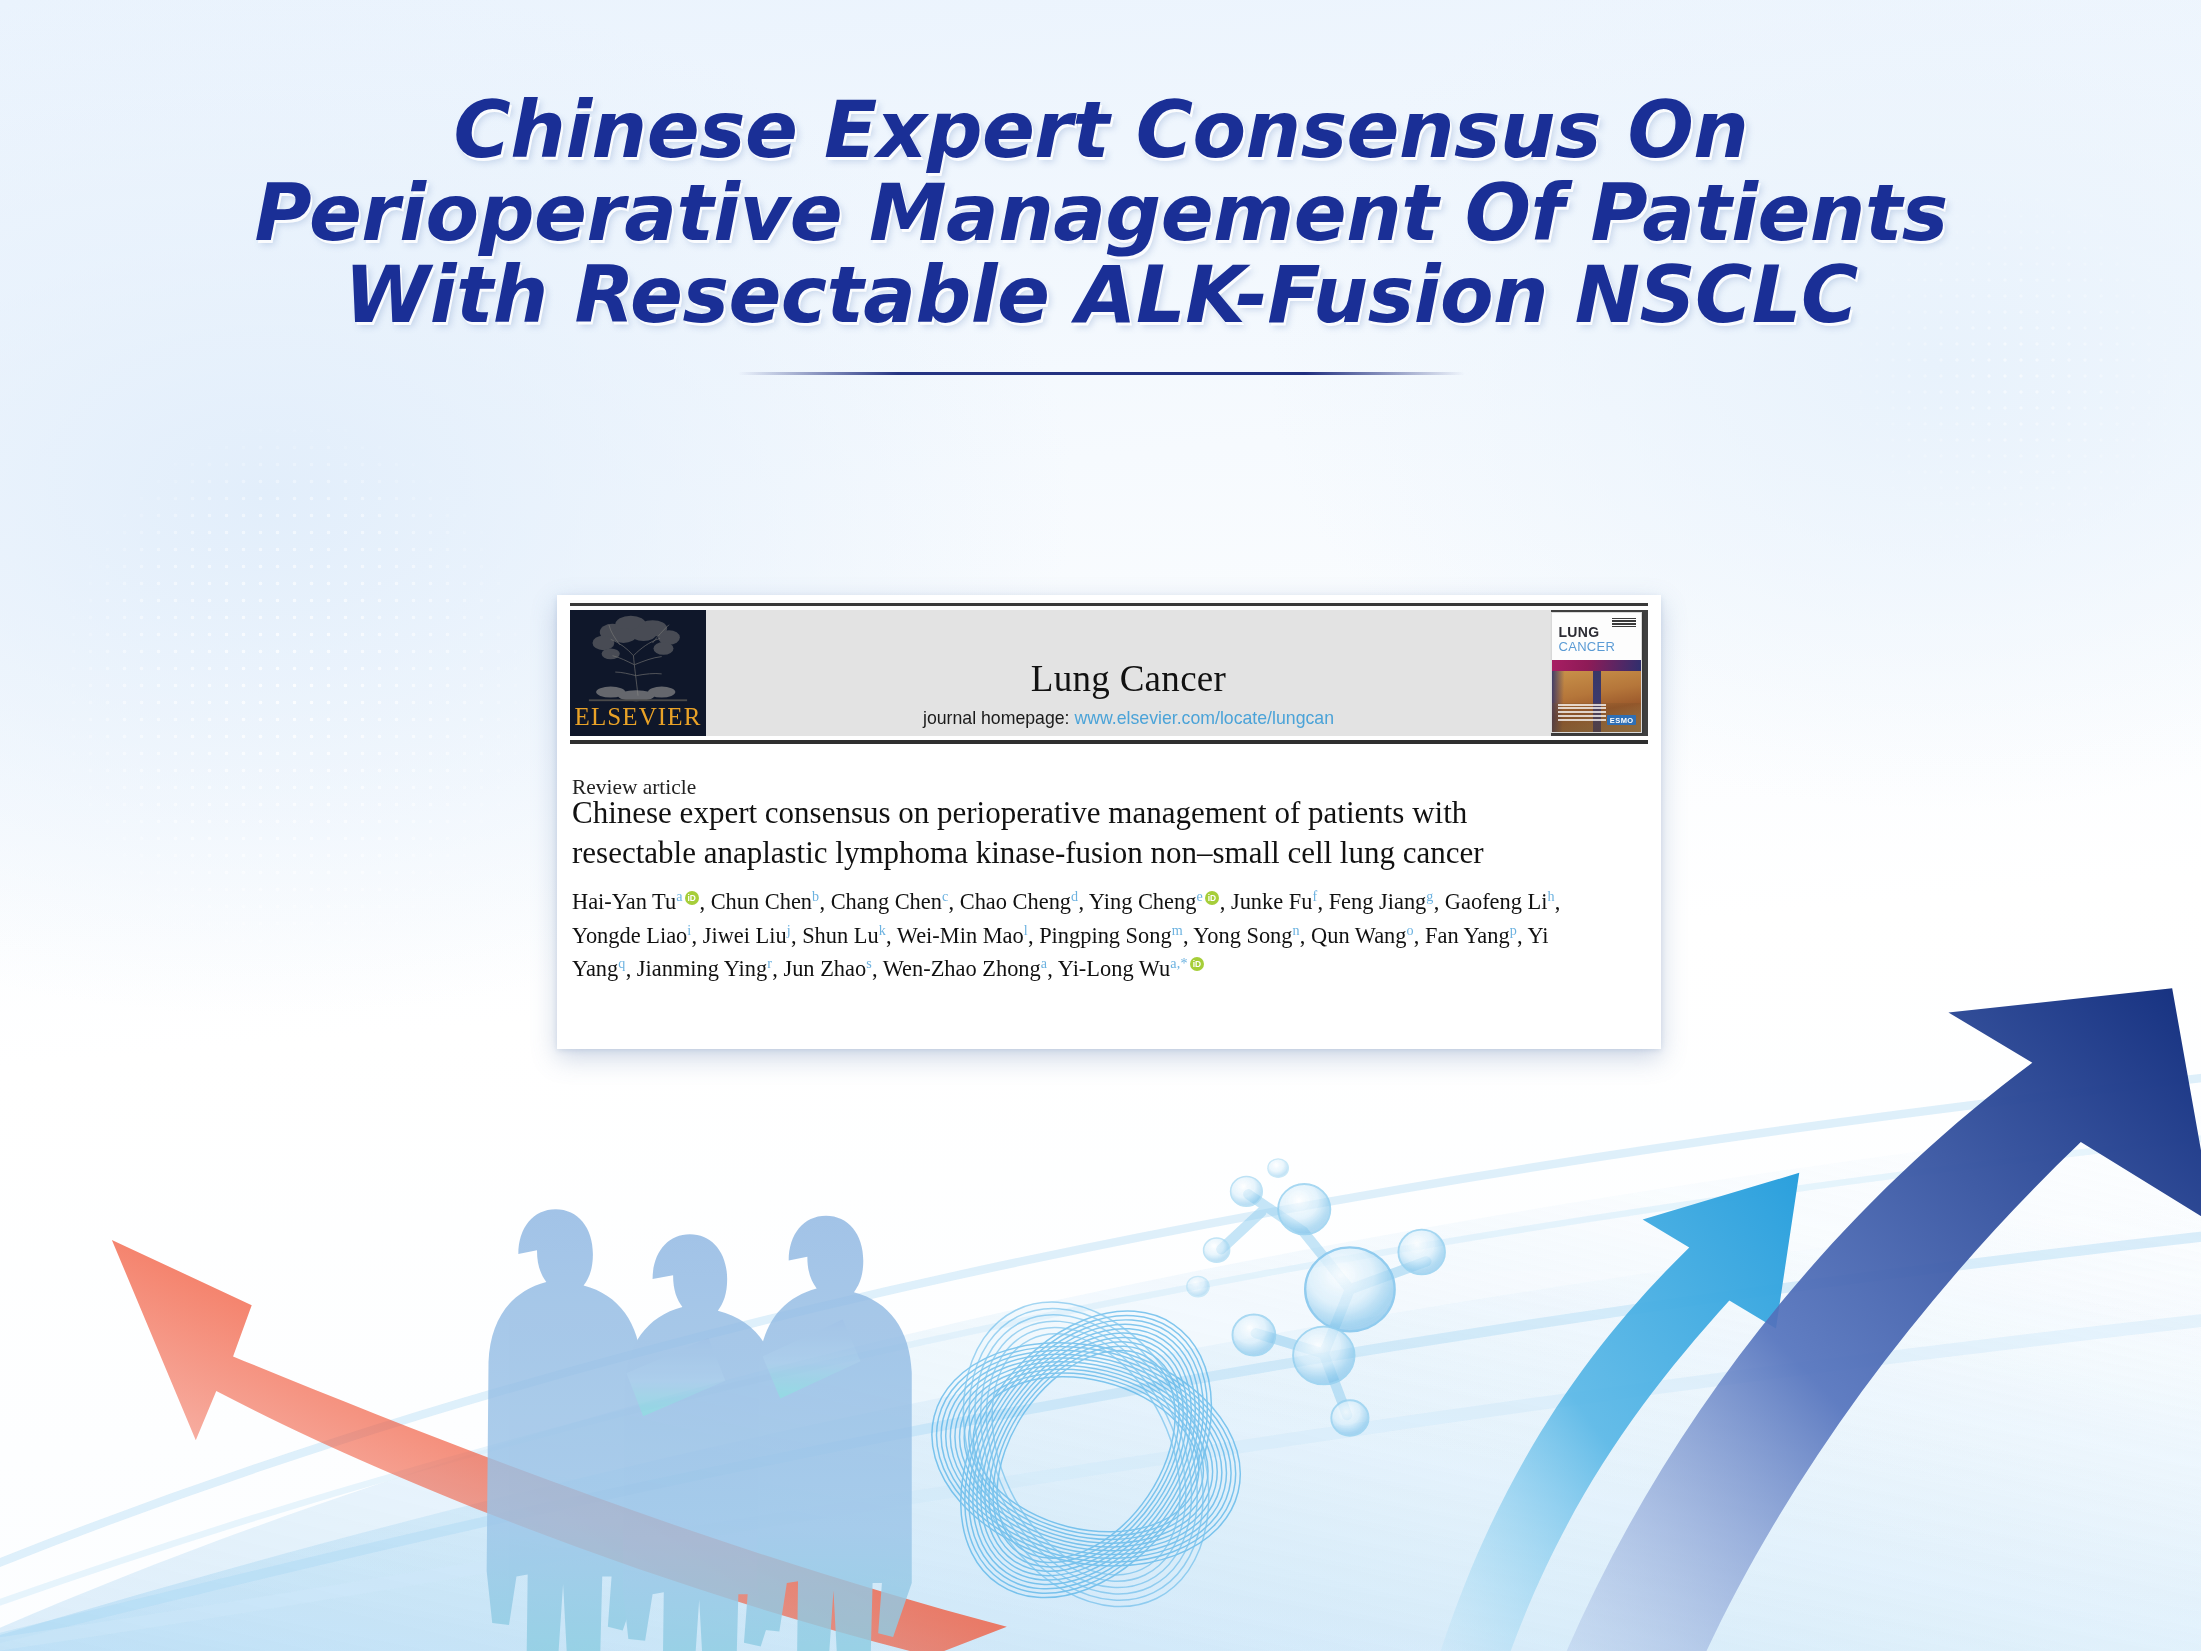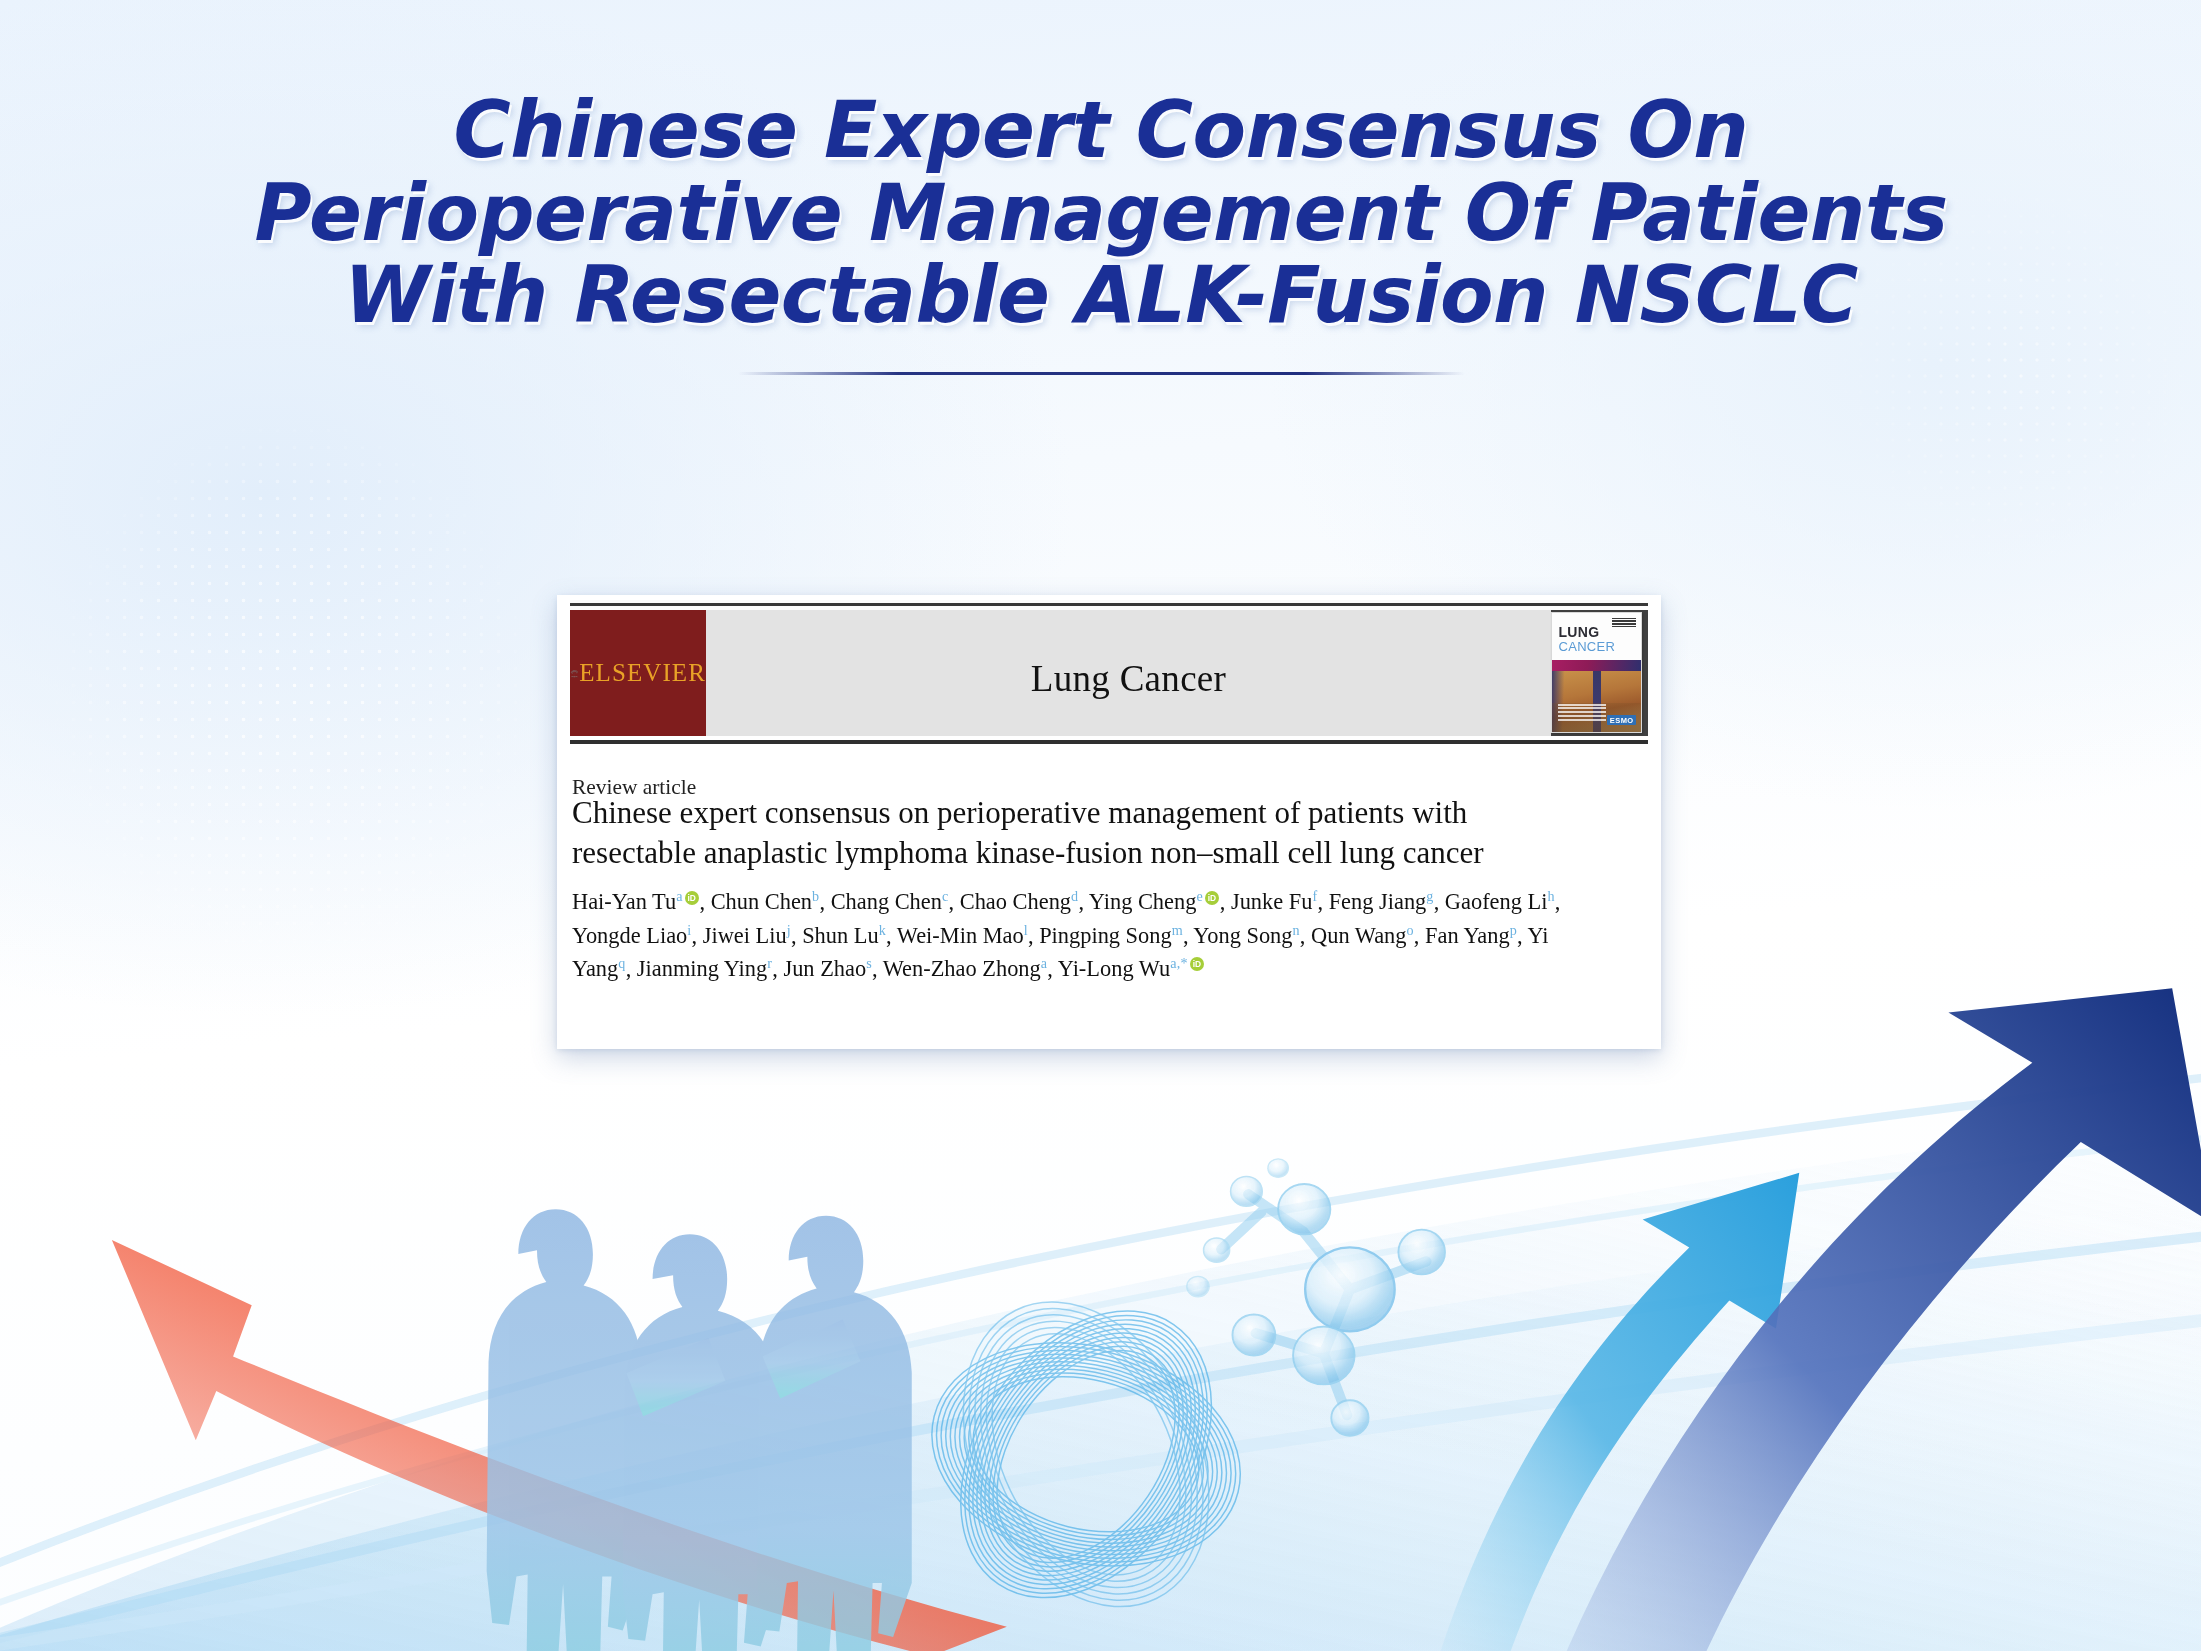--- a/index.html
+++ b/index.html
@@ -68,22 +68,22 @@
     position:absolute;left:557px;top:595px;width:1104px;height:454px;
     background:#ffffff;
     box-shadow:0 9.3px 24px rgba(90,120,170,.30), 0 1.9px 5.6px rgba(90,120,170,.18);
   }
   .paper-inner{position:relative;width:100%;height:100%;padding:0;box-sizing:border-box;}
 
   .rule-top{position:absolute;left:13px;top:8.4px;width:1078px;height:2.8px;background:#3a3a3a;}
 
   .hdr{position:absolute;left:13px;top:15px;width:1078px;height:126px;display:flex;}
   .hdr-logo{
-    width:136px;flex:0 0 136px;background:#7f1d1d;position:relative;
-    display:flex;flex-direction:row;align-items:center;justify-content:space-between;
+    width:136px;flex:0 0 136px;background:#0f172a;position:relative;
+    display:flex;flex-direction:column;align-items:center;justify-content:flex-start;
     padding-bottom:1.9px;box-sizing:border-box;
   }
   .tree-box{width:112px;height:91px;margin-top:1.9px;}
   .elsevier-word{
     font-family:"Liberation Serif", serif;
     font-size:25px;letter-spacing:1.1px;color:#e9a227;line-height:1;
     margin-top:0.9px;
   }
   .hdr-mid{
     flex:1;background:#e3e3e3;position:relative;
@@ -369,20 +369,24 @@
               <ellipse cx="86" cy="88" rx="15" ry="6"></ellipse>
               <ellipse cx="58" cy="92" rx="20" ry="6"></ellipse>
             </g>
             <rect x="6" y="96" width="108" height="2" fill="#4a4a4a"></rect>
           </svg>
           <div class="elsevier-word">ELSEVIER</div>
         </div>
 
         <div class="hdr-mid">
           <div class="journal-name">Lung Cancer</div>
+          <div class="jh-line">
+            <span>journal homepage:</span>
+            <span class="link">www.elsevier.com/locate/lungcan</span>
+          </div>
         </div>
 
         <div class="hdr-cover">
           <div class="cover-thumb">
             <div class="cov-white"></div>
             <div class="cov-topcode">
               <i></i>
                 <i></i>
                 <i></i>
                 <i></i>

